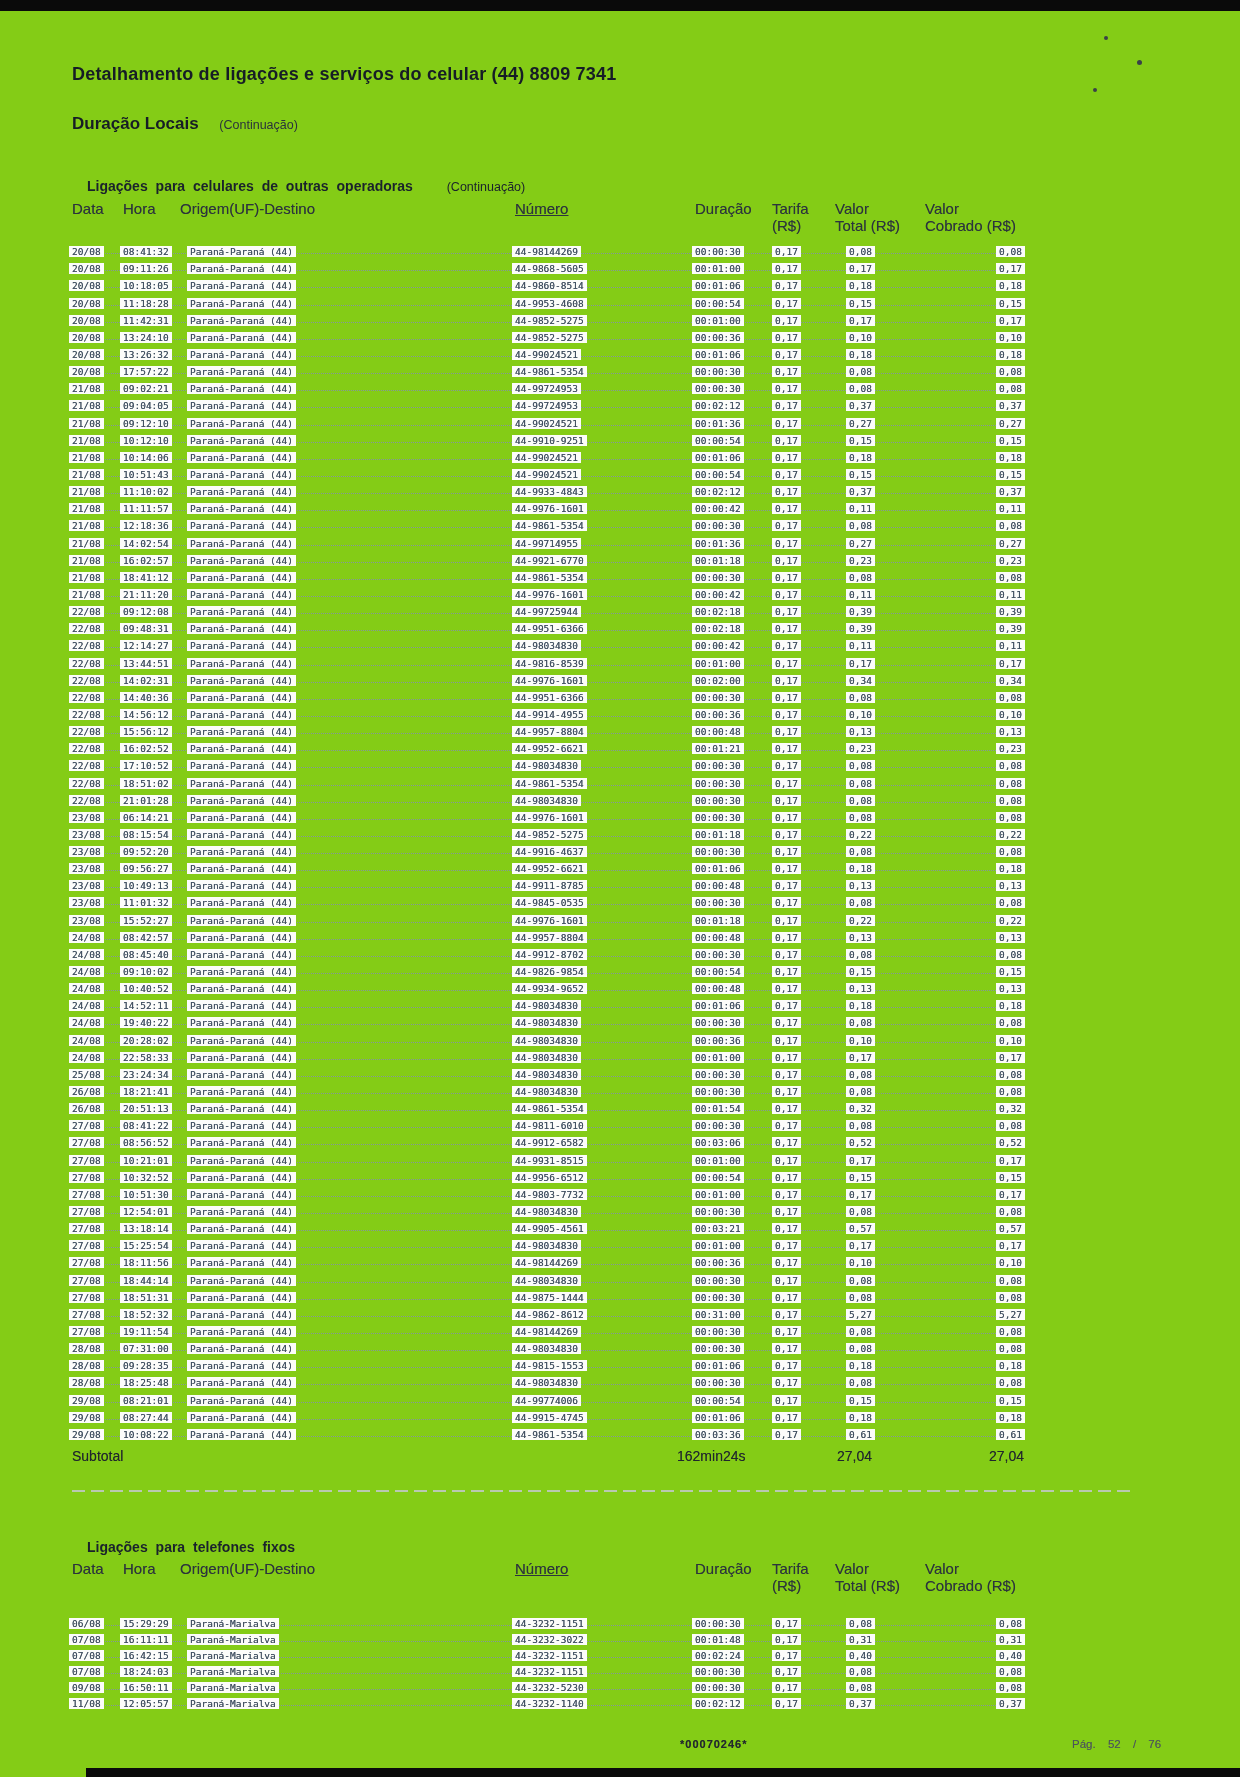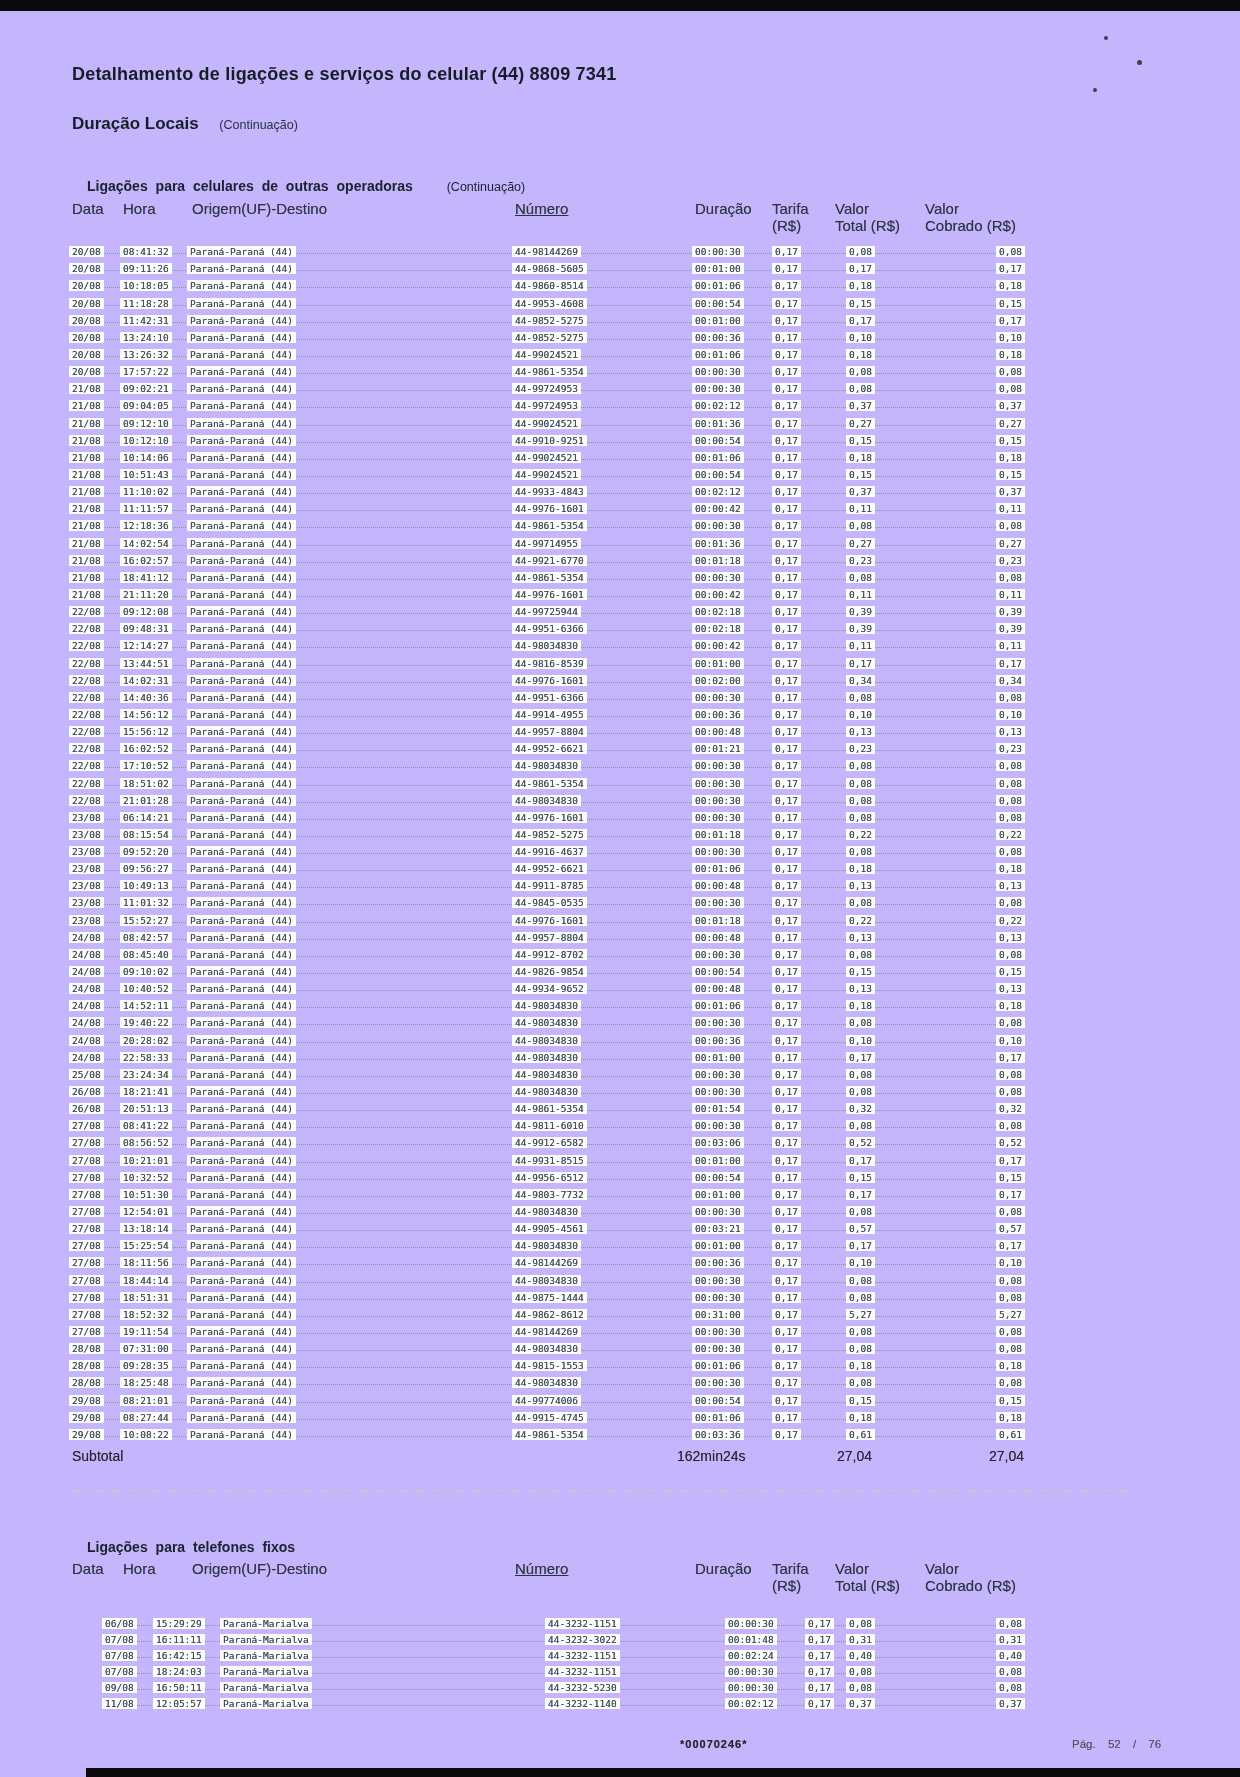--- a/index.html
+++ b/index.html
@@ -1,18 +1,18 @@
 <!DOCTYPE html>
 <html><head>
 <meta charset="utf-8">
 <style>
   html,body{margin:0;padding:0;background:#e9e9e7;}
   .page{
     position:relative;width:1240px;height:1777px;margin:0 auto;
-    background:#c4b5fd;overflow:hidden;
+    background:#84cc16;overflow:hidden;
     font-family:"Liberation Sans", sans-serif;color:#1d242b;
   }
   .bar{position:absolute;background:#0a0a0a;}
   .bar.top{left:0;right:0;top:0;height:11px;}
   .bar.bottom{left:86px;right:0;bottom:0;height:9px;}
   .speck{position:absolute;background:#3a4148;border-radius:50%;}
 
   .doc-title{
     position:absolute;left:72px;top:64px;margin:0;
     font-size:18px;font-weight:700;letter-spacing:.2px;color:#161d26;
@@ -29,30 +29,30 @@
   .sub-title .cont{font-size:12.5px;font-weight:400;margin-left:26px;word-spacing:1px;}
   .sub-title.t1{top:163px;}
   .sub-title.t2{top:1524px;font-size:14px;}
 
   .thead{position:absolute;left:72px;width:950px;height:38px;}
   .thead .h{
     position:absolute;font-size:15px;color:#2c343d;white-space:nowrap;
     text-shadow:0 0 .4px rgba(44,52,61,.55);
   }
   .h.l2{top:17px;}
-  .h-data{left:0;}   .h-hora{left:51px;} .h-orig{left:120px;}
+  .h-data{left:0;}   .h-hora{left:51px;} .h-orig{left:108px;}
   .h-num{left:443px;text-decoration:underline;}.h-dur{left:623px;} .h-tar{left:700px;}
   .h-tot{left:763px;}.h-cob{left:853px;}
   .thead.th1{top:200px;} .thead.th2{top:1560px;}
 
   .rows{position:absolute;left:72px;width:950px;}
   .rows.r1{top:241px;}
   .rows.r2{top:1614px;}
   .row{position:relative;height:17.15px;}
-  .rows.r2 .row{height:16px;margin-left:33px;}
+  .rows.r2 .row{height:16px;}
   .row::before{
     content:"";position:absolute;left:0;right:0;bottom:4px;
     border-bottom:1px dotted #8493a2;
   }
   .c{
     position:absolute;bottom:1px;background:#fcfcfa;padding:0 3px;
     white-space:nowrap;font-family:"DejaVu Sans Mono", monospace;
     font-size:9.5px;color:#3f4e5f;text-shadow:0 0 .5px rgba(63,78,95,.8);
   }
   .c-data{left:-3px;} .c-hora{left:48px;} .c-orig{left:115px;}

